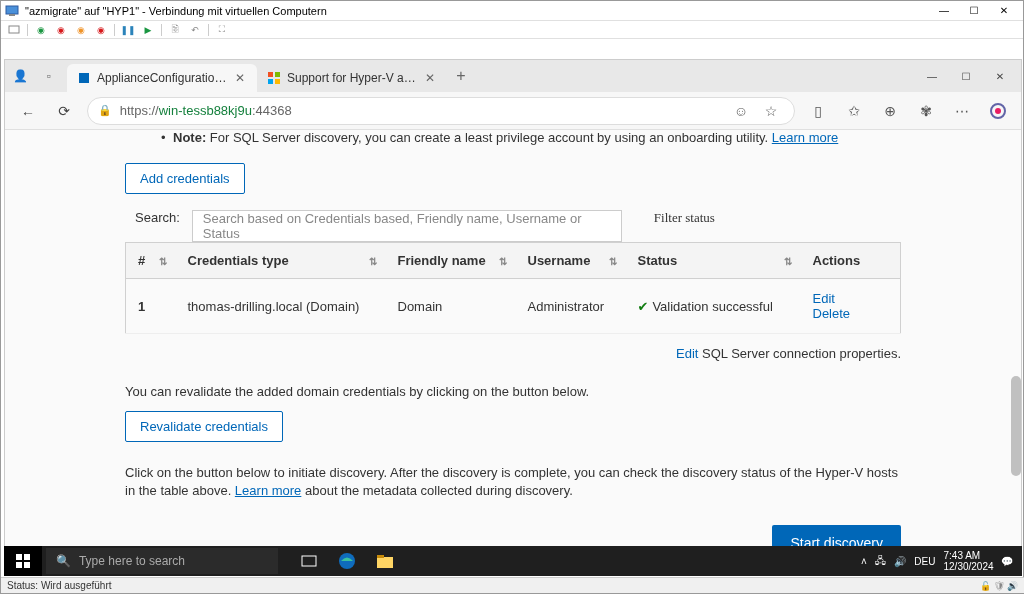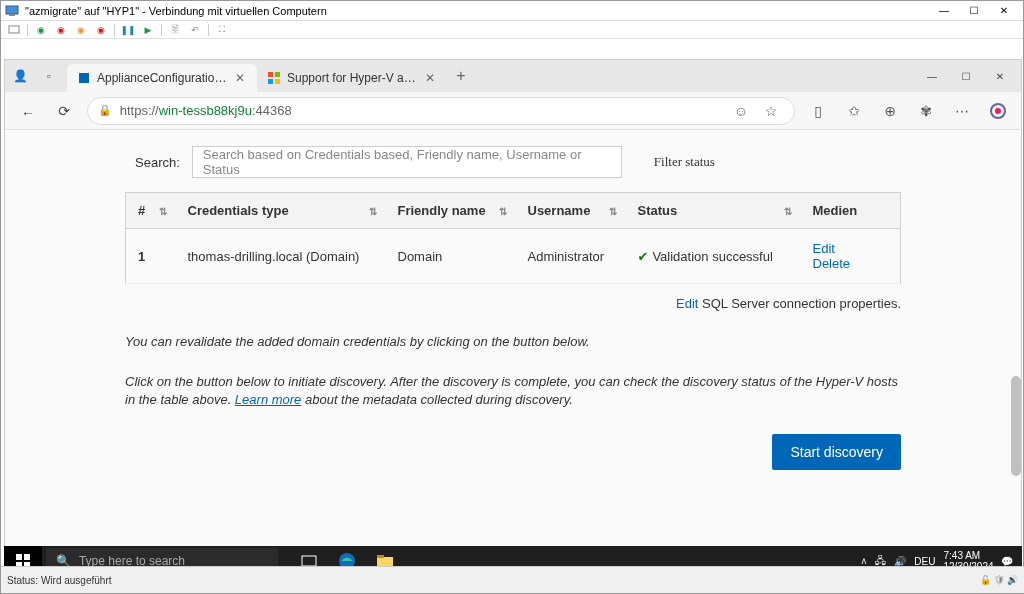--- a/index.html
+++ b/index.html
@@ -47,53 +47,53 @@
     .page-scroll-thumb { position: absolute; right: 0; top: 246px; width: 10px; height: 100px; background: #c0c0c0; border-radius: 5px; }
     .page-inner { padding: 0 120px 30px 120px; }
 
     .note-line { color: #333; font-size: 13px; margin-bottom: 18px; margin-left: 48px; position: relative; }
     .note-line::before { content: "•"; position: absolute; left: -12px; }
     .note-line b { font-weight: 600; }
     .note-line a { color: #0067b8; text-decoration: underline; }
 
     .btn-outline { display: inline-block; padding: 7px 14px; border: 1px solid #0067b8; background: #fff; color: #0067b8; font-size: 13px; border-radius: 2px; cursor: default; }
 
-    .search-row { display: flex; align-items: center; gap: 12px; margin-top: 16px; margin-bottom: 14px; margin-left: 10px; }
+    .search-row { display: flex; align-items: flex-start; gap: 12px; margin-top: 16px; margin-left: 10px; }
     .search-label { font-size: 13px; color: #333; }
     .search-input { width: 430px; height: 32px; border: 1px solid #ccc; padding: 0 10px; font-size: 13px; color: #888; background: #fff; display: flex; align-items: center; }
     .filter-label { margin-left: 20px; color: #333; font-family: Liberation Serif, serif; }
     .filter-select { width: 150px; height: 32px; border: 1px solid #ccc; background: #fff; padding: 0 10px; display: flex; align-items: center; justify-content: space-between; font-size: 13px; }
 
     .cred-table { width: 100%; border: 1px solid #d0d0d0; border-collapse: collapse; margin-top: 0; }
     .cred-table th { background: #f4f4f4; text-align: left; padding: 10px 12px; font-size: 13px; font-weight: 600; border-bottom: 1px solid #d0d0d0; color: #333; position: relative; }
     .cred-table th .sort-icon { position: absolute; right: 8px; top: 50%; transform: translateY(-50%); color: #888; font-size: 10px; }
     .cred-table td { padding: 12px; font-size: 13px; color: #333; border-bottom: 1px solid #eee; }
     .cred-table .check { color: #107c10; font-size: 13px; margin-right: 4px; }
     .cred-table a { color: #0067b8; text-decoration: none; margin-right: 10px; }
 
     .edit-props { text-align: right; margin-top: 12px; font-size: 13px; color: #333; }
     .edit-props a { color: #0067b8; text-decoration: none; }
 
-    .para { margin-top: 22px; font-size: 13px; color: #333; line-height: 1.4; font-style: italic; }
+    .para { margin-top: 22px; font-size: 13px; color: #333; line-height: 1.4; }
     .para a { color: #0067b8; text-decoration: underline; }
 
     .btn-primary { float: right; margin-top: 24px; background: #0067b8; color: #fff; padding: 10px 18px; font-size: 14px; border-radius: 2px; cursor: default; }
 
     
     .taskbar { position: absolute; left: 3px; width: 1018px; height: 30px; background: #1f1f1f; bottom: 17px; display: flex; align-items: center; }
     .start-btn { width: 38px; height: 30px; display: flex; align-items: center; justify-content: center; background: #000; }
     .win-logo { width: 14px; height: 14px; }
     .search-box { height: 26px; margin-left: 4px; width: 232px; background: #2b2b2b; display: flex; align-items: center; padding: 0 10px; color: #aaa; font-size: 12px; gap: 8px; }
     .task-icons { display: flex; margin-left: 12px; }
     .task-icon { width: 38px; height: 30px; display: flex; align-items: center; justify-content: center; }
     .systray { margin-left: auto; display: flex; align-items: center; gap: 8px; color: #fff; font-size: 10px; padding-right: 8px; }
     .systray .clock { text-align: left; line-height: 1.1; }
 
     
-    .statusbar { position: absolute; bottom: 0; left: 0; width: 1024px; height: 27px; background: #f0f0f0; border-top: 1px solid #ccc; font-size: 10px; padding: 1px 6px; display: flex; align-items: center; justify-content: space-between; color: #333; }
+    .statusbar { position: absolute; bottom: 0; left: 0; width: 1024px; height: 16px; background: #f0f0f0; border-top: 1px solid #ccc; font-size: 10px; padding: 1px 6px; display: flex; align-items: center; justify-content: space-between; color: #333; }
   </style>
 </head>
 <body>
 
 <div class="vm-window">
   <div class="vm-titlebar">
     <span class="vm-titlebar-icon">
       <svg width="14" height="14" viewBox="0 0 14 14">
           <rect x="1" y="2" width="12" height="8" fill="#4a90d9" stroke="#2c5aa0"></rect>
           <rect x="4" y="10" width="6" height="2" fill="#888"></rect>
@@ -185,37 +185,41 @@
       <div class="edge-addr-icon">
         <svg width="18" height="18" viewBox="0 0 18 18">
             <circle cx="9" cy="9" r="7" fill="none" stroke="#6264a7" stroke-width="2"></circle>
             <circle cx="9" cy="9" r="3" fill="#e91e63"></circle>
           </svg>
       </div>
     </div>
 
     <div class="page-content">
       <div class="page-inner">
-
+        <div class="note-line">
+          <b>Note:</b><span> For SQL Server discovery, you can create a least privilege account by using an onboarding utility. </span><a href="#">Learn more</a>
+        </div>
+
+        <div class="btn-outline">Add credentials</div>
 
         <div class="search-row">
           <span class="search-label">Search:</span>
           <div class="search-input">Search based on Credentials based, Friendly name, Username or Status</div>
           <span class="filter-label">Filter status</span>
         </div>
 
         <table class="cred-table">
           <thead>
             <tr>
               <th style="width:50px"><span>#</span><span class="sort-icon">⇅</span></th>
               <th style="width:210px"><span>Credentials type</span><span class="sort-icon">⇅</span></th>
               <th style="width:130px"><span>Friendly name</span><span class="sort-icon">⇅</span></th>
               <th style="width:110px"><span>Username</span><span class="sort-icon">⇅</span></th>
               <th style="width:175px"><span>Status</span><span class="sort-icon">⇅</span></th>
-              <th><span>Medien</span></th>
+              <th><span>Actions</span></th>
             </tr>
           </thead>
           <tbody>
             <tr>
               <td style="font-weight:600">1</td>
               <td>thomas-drilling.local (Domain)</td>
               <td>Domain</td>
               <td>Administrator</td>
               <td><span class="check">✔</span><span>Validation successful</span></td>
               <td>
@@ -224,20 +228,23 @@
               </td>
             </tr>
           </tbody>
         </table>
 
         <div class="edit-props">
           <a href="#">Edit</a><span> SQL Server connection properties.</span>
         </div>
 
         <p class="para">You can revalidate the added domain credentials by clicking on the button below.</p>
+        <div style="margin-top:10px">
+          <div class="btn-outline">Revalidate credentials</div>
+        </div>
 
         <p class="para">
           <span>Click on the button below to initiate discovery. After the discovery is complete, you can check the discovery status of the Hyper-V hosts in the table above. </span><a href="#">Learn more</a><span> about the metadata collected during discovery.</span>
         </p>
 
         <div class="btn-primary">Start discovery</div>
         <div style="clear:both"></div>
       </div>
       <div class="page-scroll-thumb"></div>
     </div>

